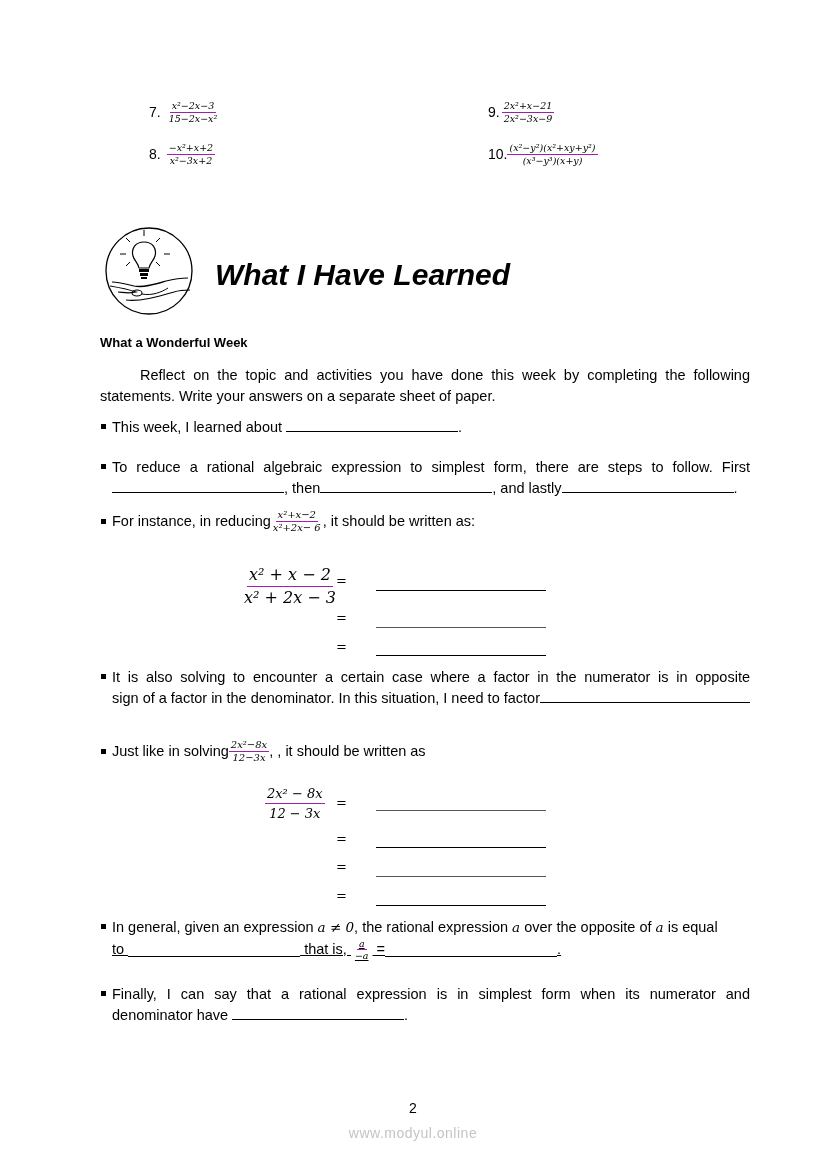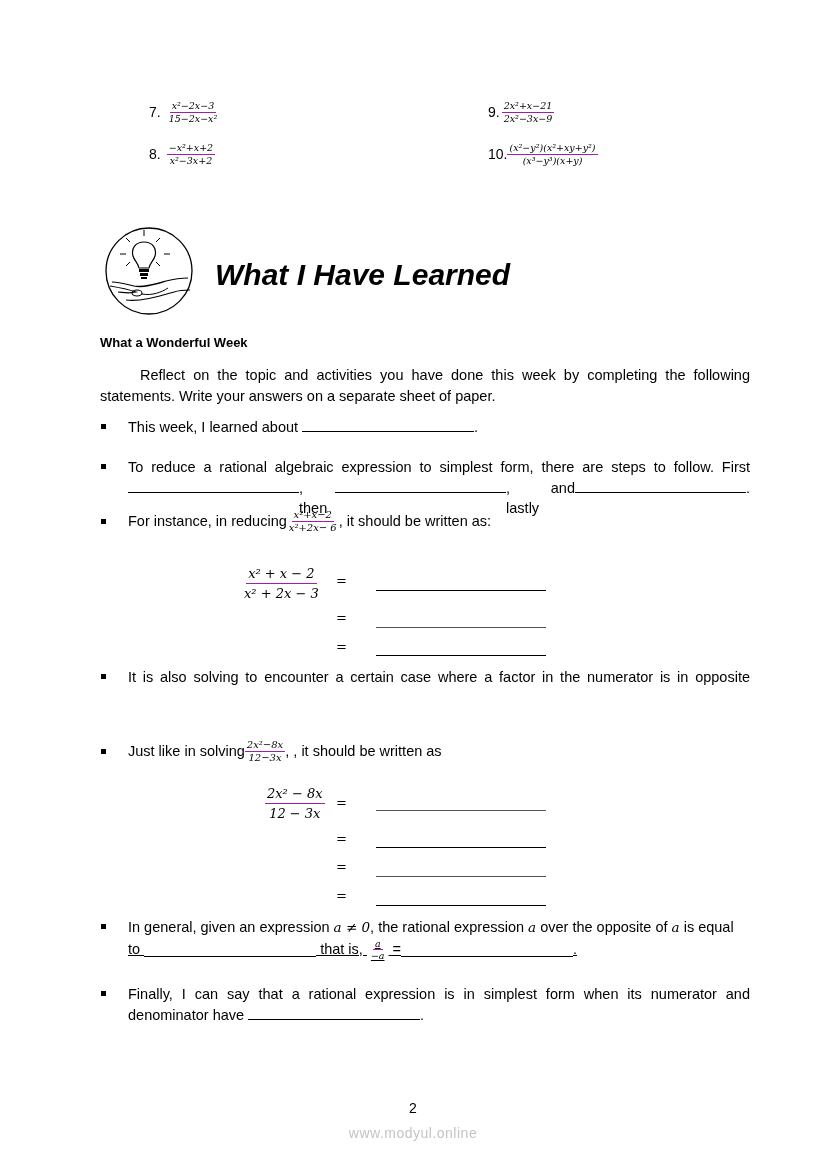--- a/index.html
+++ b/index.html
@@ -11,21 +11,21 @@
     .math { font-family: "DejaVu Serif", serif; font-style: italic; }
     .frac { display: inline-flex; flex-direction: column; align-items: center; vertical-align: middle; line-height: 1; }
     .frac .num { padding: 0 2px 1px 2px; border-bottom: 1px solid #a21caf; }
     .frac .den { padding: 1px 2px 0 2px; }
     .small-frac { font-size: 9.5px; }
     .problem { font-size: 14px; display: flex; align-items: center; }
     .problem .pnum { margin-right: 6px; }
     .body-text { font-size: 14.5px; line-height: 20.5px; }
     .bullet { position: absolute; left: 100px; width: 650px; font-size: 14.5px; line-height: 20.5px; }
     .bullet .sq { position: absolute; left: 1px; top: 7px; width: 5px; height: 5px; background: #000; }
-    .bullet .txt { margin-left: 28px; text-align: justify; }
+    .bullet .txt { margin-left: 12px; text-align: justify; }
     .blank { display: inline-block; border-bottom: 1px solid #000; height: 14px; vertical-align: baseline; }
     .eq-sign { font-family: "DejaVu Serif", serif; font-size: 13px; width: 20px; }
     .eq-line { position: absolute; height: 0; border-top: 1px solid #000; }
     .eq-line.dotted { border-top: 1px solid #555; }
   </style>
 </head>
 <body>
 
 <div class="abs problem" style="left:149px; top:101px;">
   <span class="pnum">7.</span>
@@ -115,36 +115,40 @@
     <span>For instance, in reducing </span>
     <span class="frac math" style="font-size:10px;">
       <span class="num">x²+x−2</span>
       <span class="den">x²+2x− 6</span>
     </span>
     <span>, it should be written as:</span>
   </div>
 </div>
 
 <div class="abs" style="left:242px; top:567px;">
-  <span class="frac math" style="font-size:13px;">
+  <span class="frac math" style="font-size:16px;">
     <span class="num" style="padding:0 2px 3px 2px;">x² + x − 2</span>
     <span class="den" style="padding-top:3px;">x² + 2x −  3</span>
   </span>
 </div>
 <div class="abs eq-sign" style="left:336px; top:573px;">=</div>
 <div class="eq-line" style="left:376px; top:590px; width:170px;"></div>
 <div class="abs eq-sign" style="left:336px; top:610px;">=</div>
 <div class="eq-line dotted" style="left:376px; top:627px; width:170px;"></div>
 <div class="abs eq-sign" style="left:336px; top:639px;">=</div>
 <div class="eq-line" style="left:376px; top:655px; width:170px;"></div>
 
 <div class="bullet" style="top:667px;">
   <span class="sq"></span>
   <div class="txt">
     <div style="text-align:justify; text-align-last:justify;">It is also solving to encounter a certain case where a factor in the numerator is in opposite</div>
+    <div style="display:flex; align-items:baseline;">
+      <span>sign of a factor in the denominator. In this situation, I need to factor </span>
+        <span class="blank" style="flex:1;"></span>
+    </div>
   </div>
 </div>
 
 <div class="bullet" style="top:740px;">
   <span class="sq" style="top:9px;"></span>
   <div class="txt" style="display:flex; align-items:center;">
     <span>Just like in solving </span>
     <span class="frac math" style="font-size:10px;">
       <span class="num">2x²−8x</span>
       <span class="den">12−3x</span>

